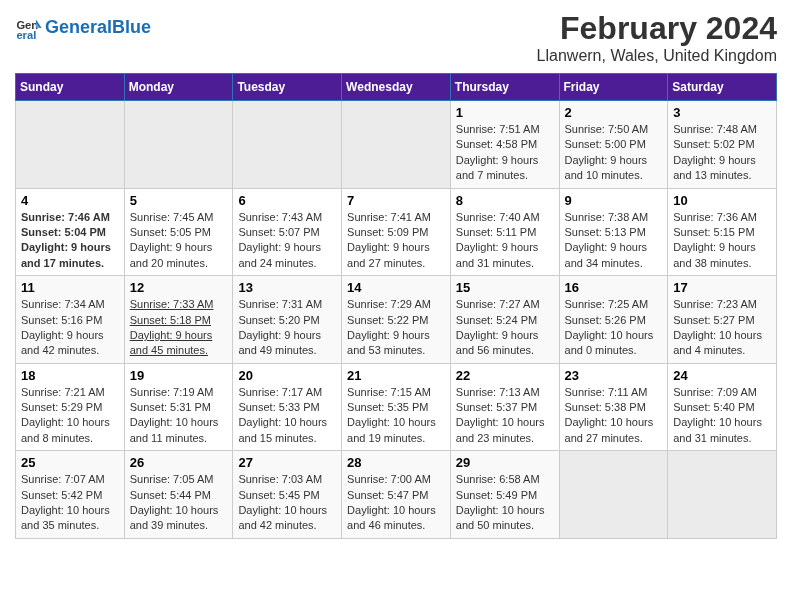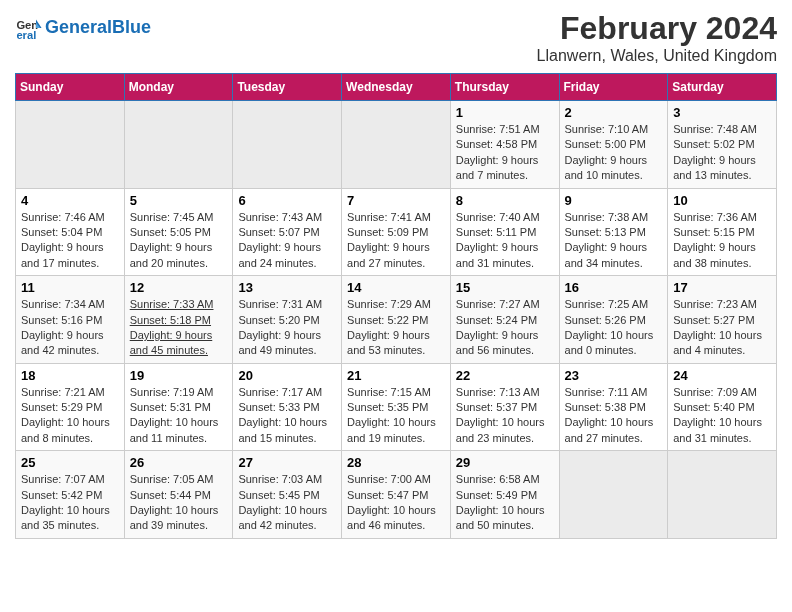--- a/index.html
+++ b/index.html
@@ -46,21 +46,21 @@
     .location {
       font-size: 16px;
       color: #333;
     }
     table {
       width: 100%;
       border-collapse: collapse;
       font-size: 11px;
     }
     thead tr {
-      background-color: #be185d;
+      background-color: #4c1d95;
       color: white;
     }
     thead th {
       padding: 6px 4px;
       text-align: left;
       font-weight: bold;
       font-size: 12px;
       border: 1px solid #2e74b5;
     }
     tbody td {
@@ -135,37 +135,37 @@
         <td class="empty-cell"></td>
         <td>
           <span class="day-num">1</span>
           <div class="day-info" style="white-space: pre-line;">Sunrise: 7:51 AM
 Sunset: 4:58 PM
 Daylight: 9 hours
 and 7 minutes.</div>
         </td>
         <td>
           <span class="day-num">2</span>
-          <div class="day-info" style="white-space: pre-line;">Sunrise: 7:10 AM
+          <div class="day-info" style="white-space: pre-line;">Sunrise: 7:50 AM
 Sunset: 5:00 PM
 Daylight: 9 hours
 and 10 minutes.</div>
         </td>
         <td>
           <span class="day-num">3</span>
           <div class="day-info" style="white-space: pre-line;">Sunrise: 7:48 AM
 Sunset: 5:02 PM
 Daylight: 9 hours
 and 13 minutes.</div>
         </td>
       </tr>
       <tr>
         <td>
           <span class="day-num">4</span>
-          <div class="day-info" style="white-space: pre-line;">Sunrise: 7:46 AM
+          <div class="day-info" style="white-space: pre-line; font-weight: bold;">Sunrise: 7:46 AM
 Sunset: 5:04 PM
 Daylight: 9 hours
 and 17 minutes.</div>
         </td>
         <td>
           <span class="day-num">5</span>
           <div class="day-info" style="white-space: pre-line;">Sunrise: 7:45 AM
 Sunset: 5:05 PM
 Daylight: 9 hours
 and 20 minutes.</div>

